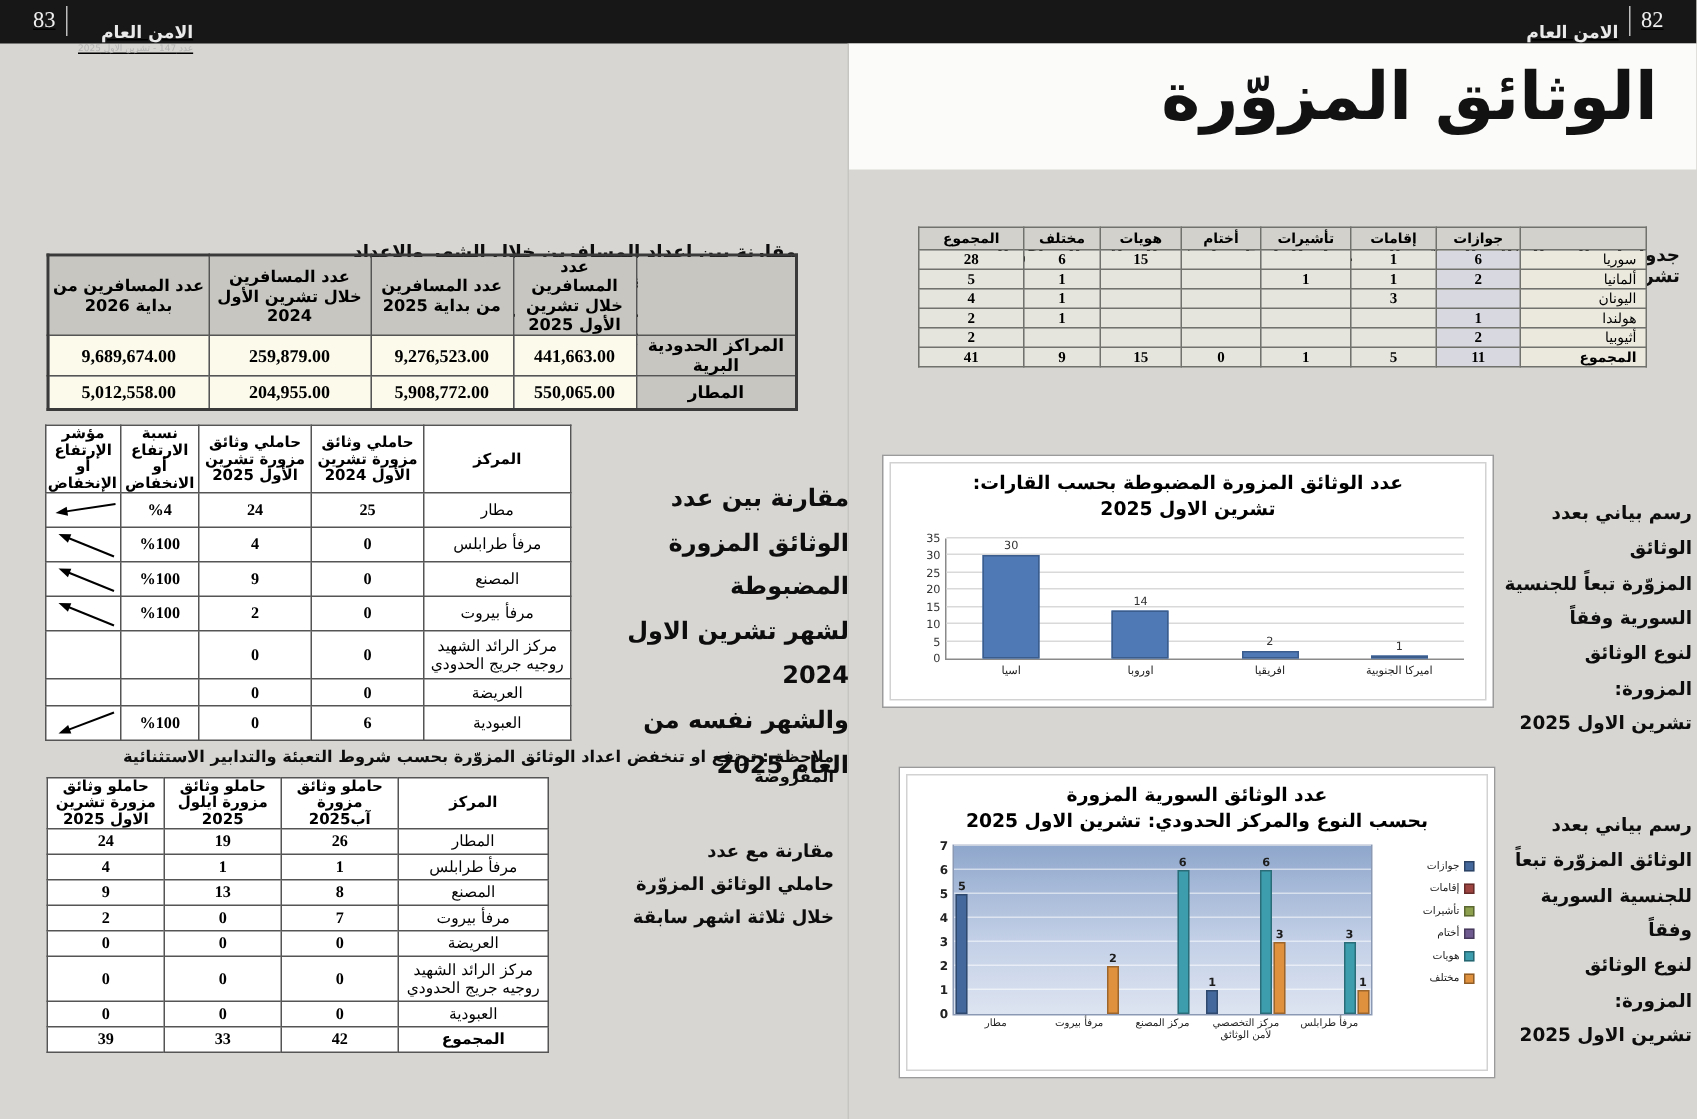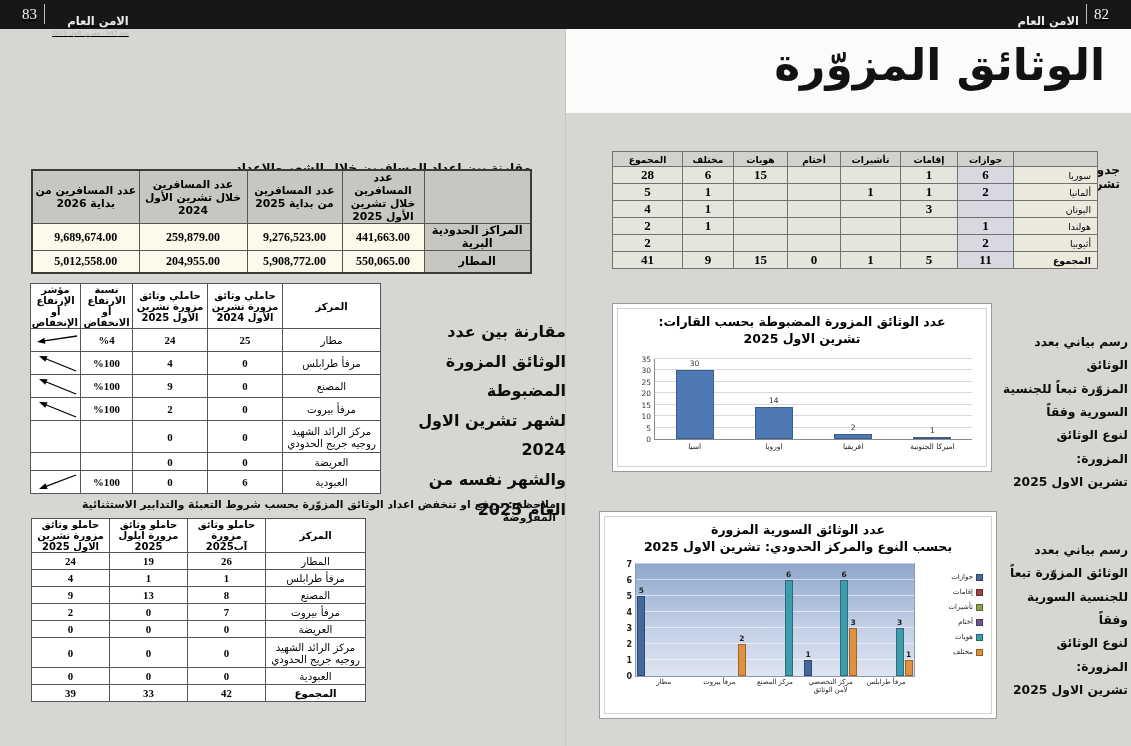--- a/index.html
+++ b/index.html
@@ -53,26 +53,26 @@
   .tc td{height:16px;background:#fff;font-size:10.3px;}
   .tc td.num{font-family:"Liberation Serif",serif;font-weight:bold;font-size:10.8px;}
   .tc tr.total td{font-weight:bold;}
 
   #table-d{position:absolute;left:612px;top:151px;}
   .tdx{width:485px;}
   .tdx th{height:14px;background:#d2d1cb;font-size:9.2px;font-weight:bold;border-color:#71716d;}
   .tdx td{height:12px;font-size:9.3px;border-color:#71716d;background:#e6e5dd;}
   .tdx td.cc{background:#ebe9de;text-align:right;padding-right:6px;}
   .tdx td.cj{background:#d8d8e0;}
-  .tdx td.num{font-family:"Liberation Serif",serif;font-weight:bold;font-size:13px;}
+  .tdx td.num{font-family:"Liberation Serif",serif;font-weight:bold;font-size:10px;}
   .tdx tr.total td{font-weight:bold;}
 
   
   .panel{position:absolute;background:#ffffff;border:1px solid #9b9b9b;}
-  #chart1{left:612px;top:303px;width:378px;height:167px;}
+  #chart1{left:588px;top:303px;width:378px;height:167px;padding-left:28px;}
   #chart2{left:599px;top:511px;width:396px;height:206px;}
   .cinner{position:absolute;inset:4px;border:1px solid #d2d2d2;}
   .ctitle{position:absolute;top:5px;left:0;right:0;text-align:center;font-weight:bold;direction:rtl;color:#000;font-size:12.5px;line-height:1.35;}
   .plot{position:absolute;}
   #plot1{left:36px;top:50px;right:14px;bottom:26px;border-left:1px solid #8a8a8a;border-bottom:1px solid #8a8a8a;}
   #plot2{left:30px;top:46px;right:76px;bottom:36px;border:1px solid #8b99b5;background:linear-gradient(180deg,#8fa7cc 0%,#c2cfe6 55%,#dde4f1 100%);}
   .gline{position:absolute;left:0;right:0;height:1px;}
   #plot1 .gline{background:#d9d9d9;}
   #plot2 .gline{background:rgba(255,255,255,0.55);}
   .ylab{position:absolute;right:100%;padding-right:4px;font-size:7.5px;color:#333;transform:translateY(50%);white-space:nowrap;}
@@ -253,20 +253,23 @@
                 <line x1="43" y1="4" x2="9.741145029825134" y2="16.584431610336438" stroke="#000" stroke-width="1.3"></line>
                 <polygon points="6,18 12.420613767402594,12.363004448304022 14.543966351897941,17.974721993041722" fill="#000"></polygon>
               </svg>
             </td>
           </tr>
         </tbody>
       </table>
     </div>
   <div class="caption" id="note-b">ملاحظة : ترتفع او تنخفض اعداد الوثائق المزوّرة بحسب شروط التعبئة والتدابير الاستثنائية المفروضة</div>
 
+  <div class="caption" id="caption-c">مقارنة مع عدد
+حاملي الوثائق المزوّرة
+خلال ثلاثة اشهر سابقة</div>
   <div id="table-c">
       <table class="tc" dir="rtl">
         <colgroup>
           <col style="width: 100px;">
           <col style="width: 78px;">
           <col style="width: 78px;">
           <col style="width: 78px;">
         </colgroup>
         <thead>
           <tr>

